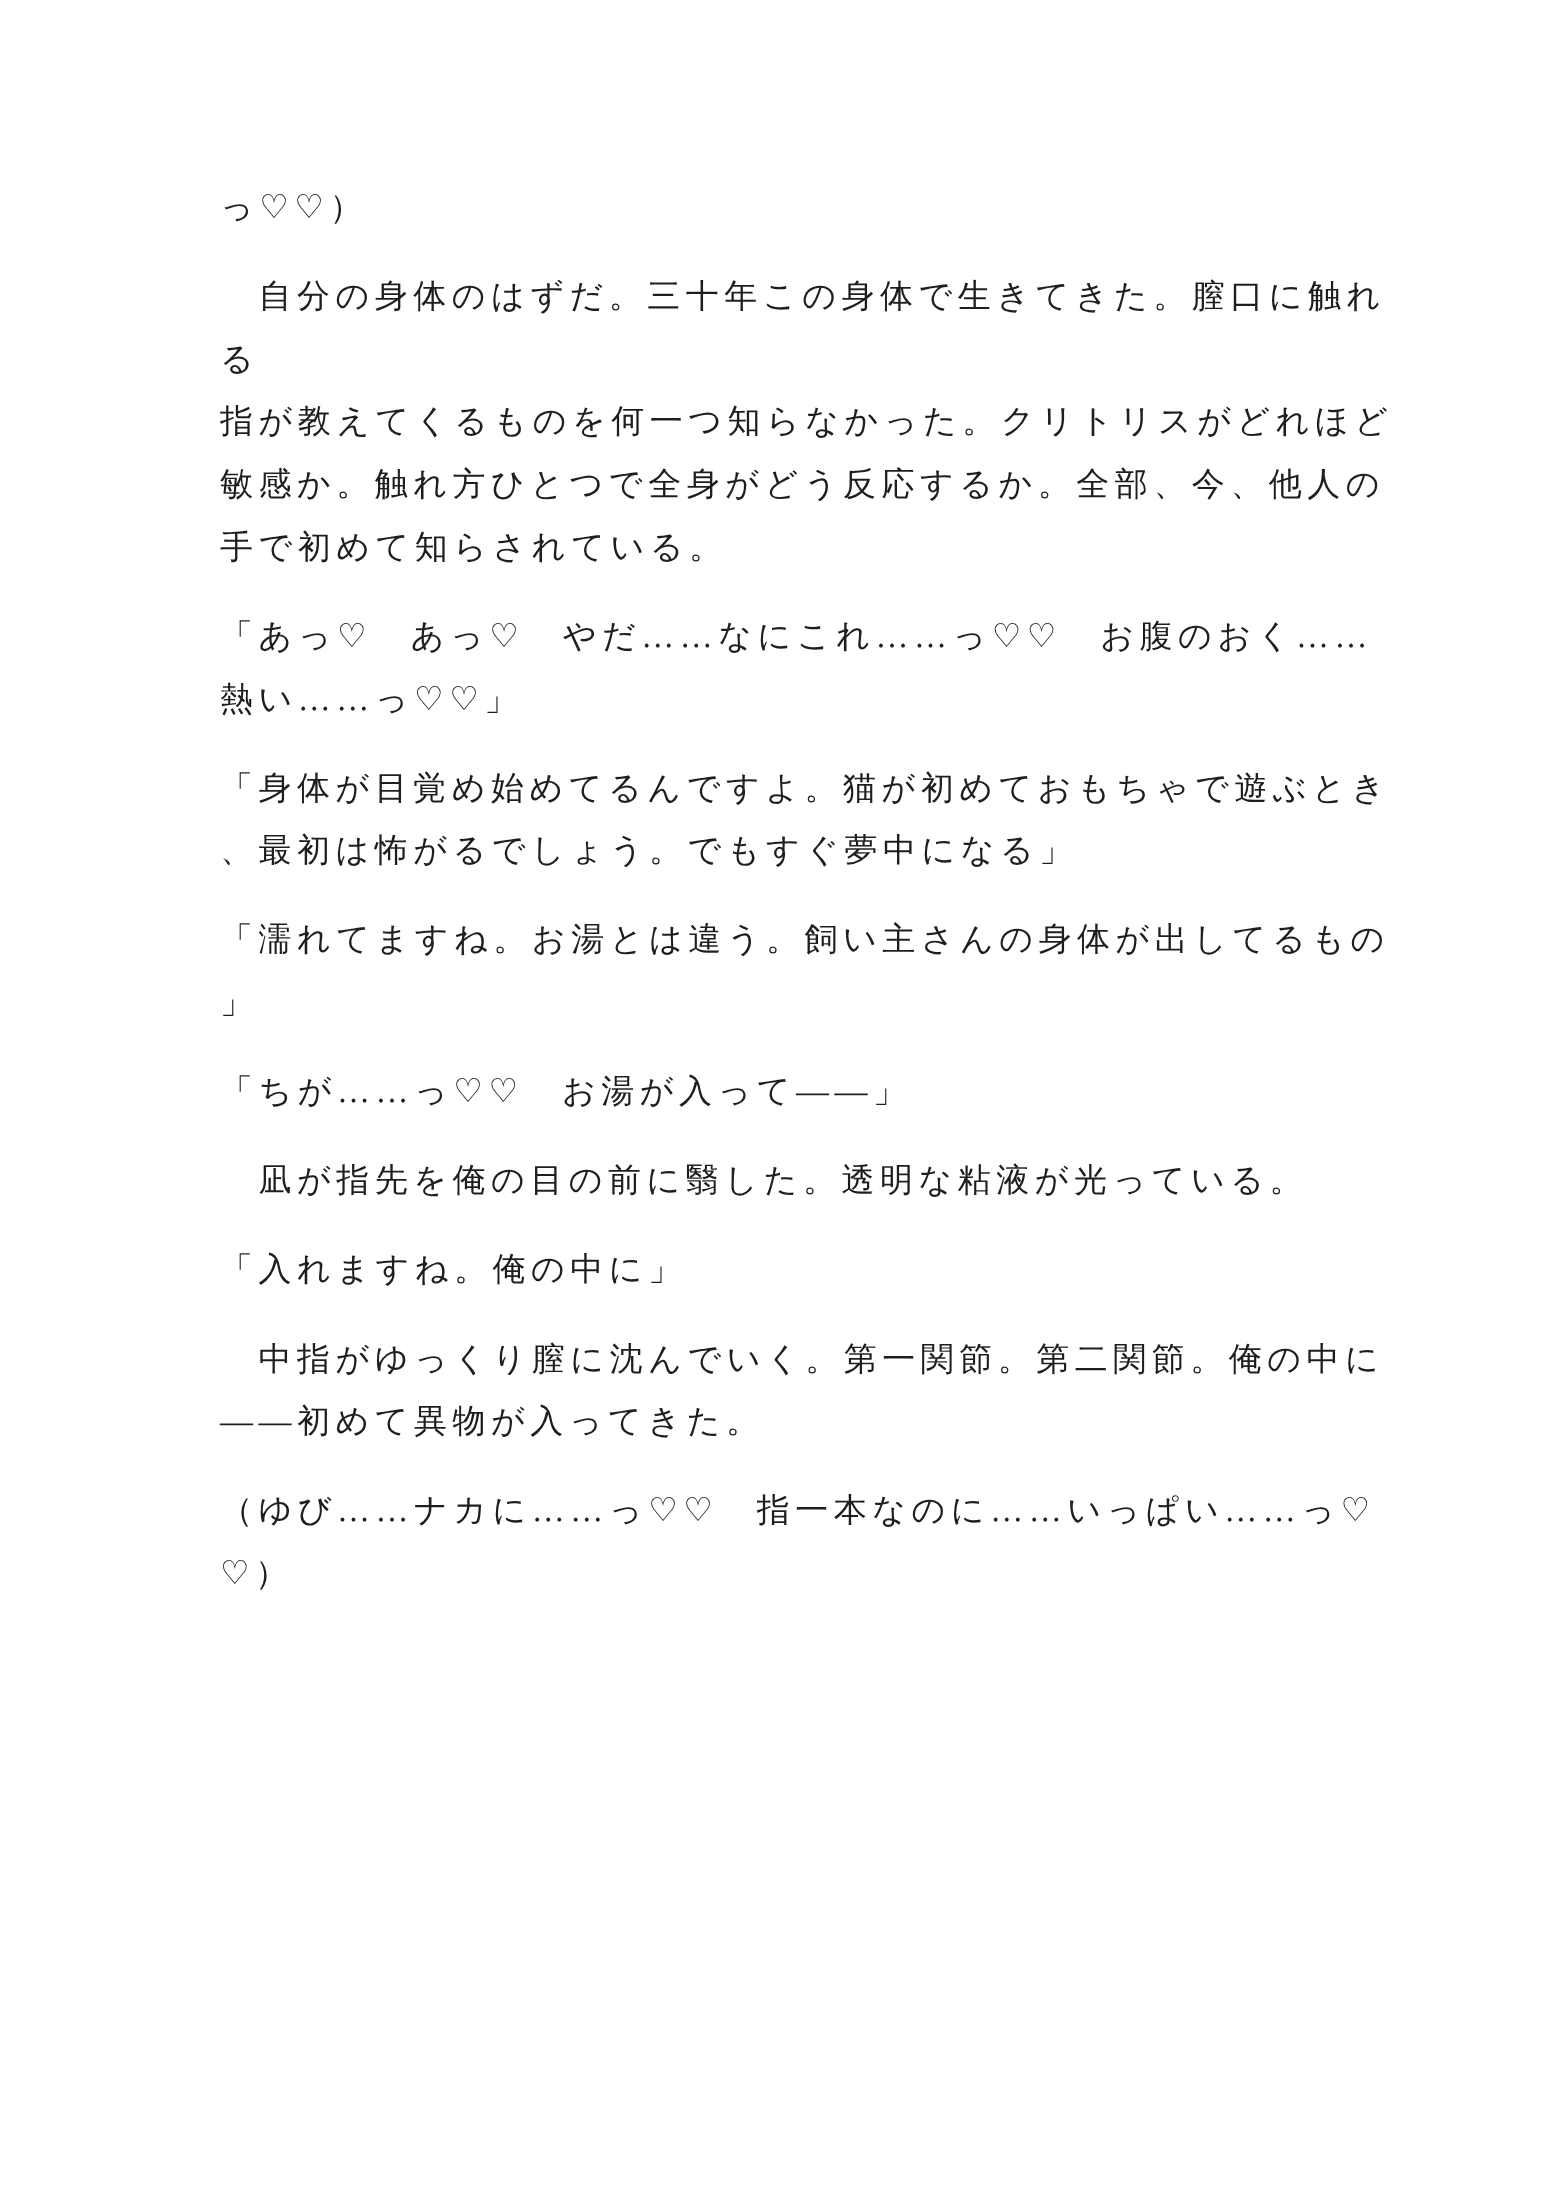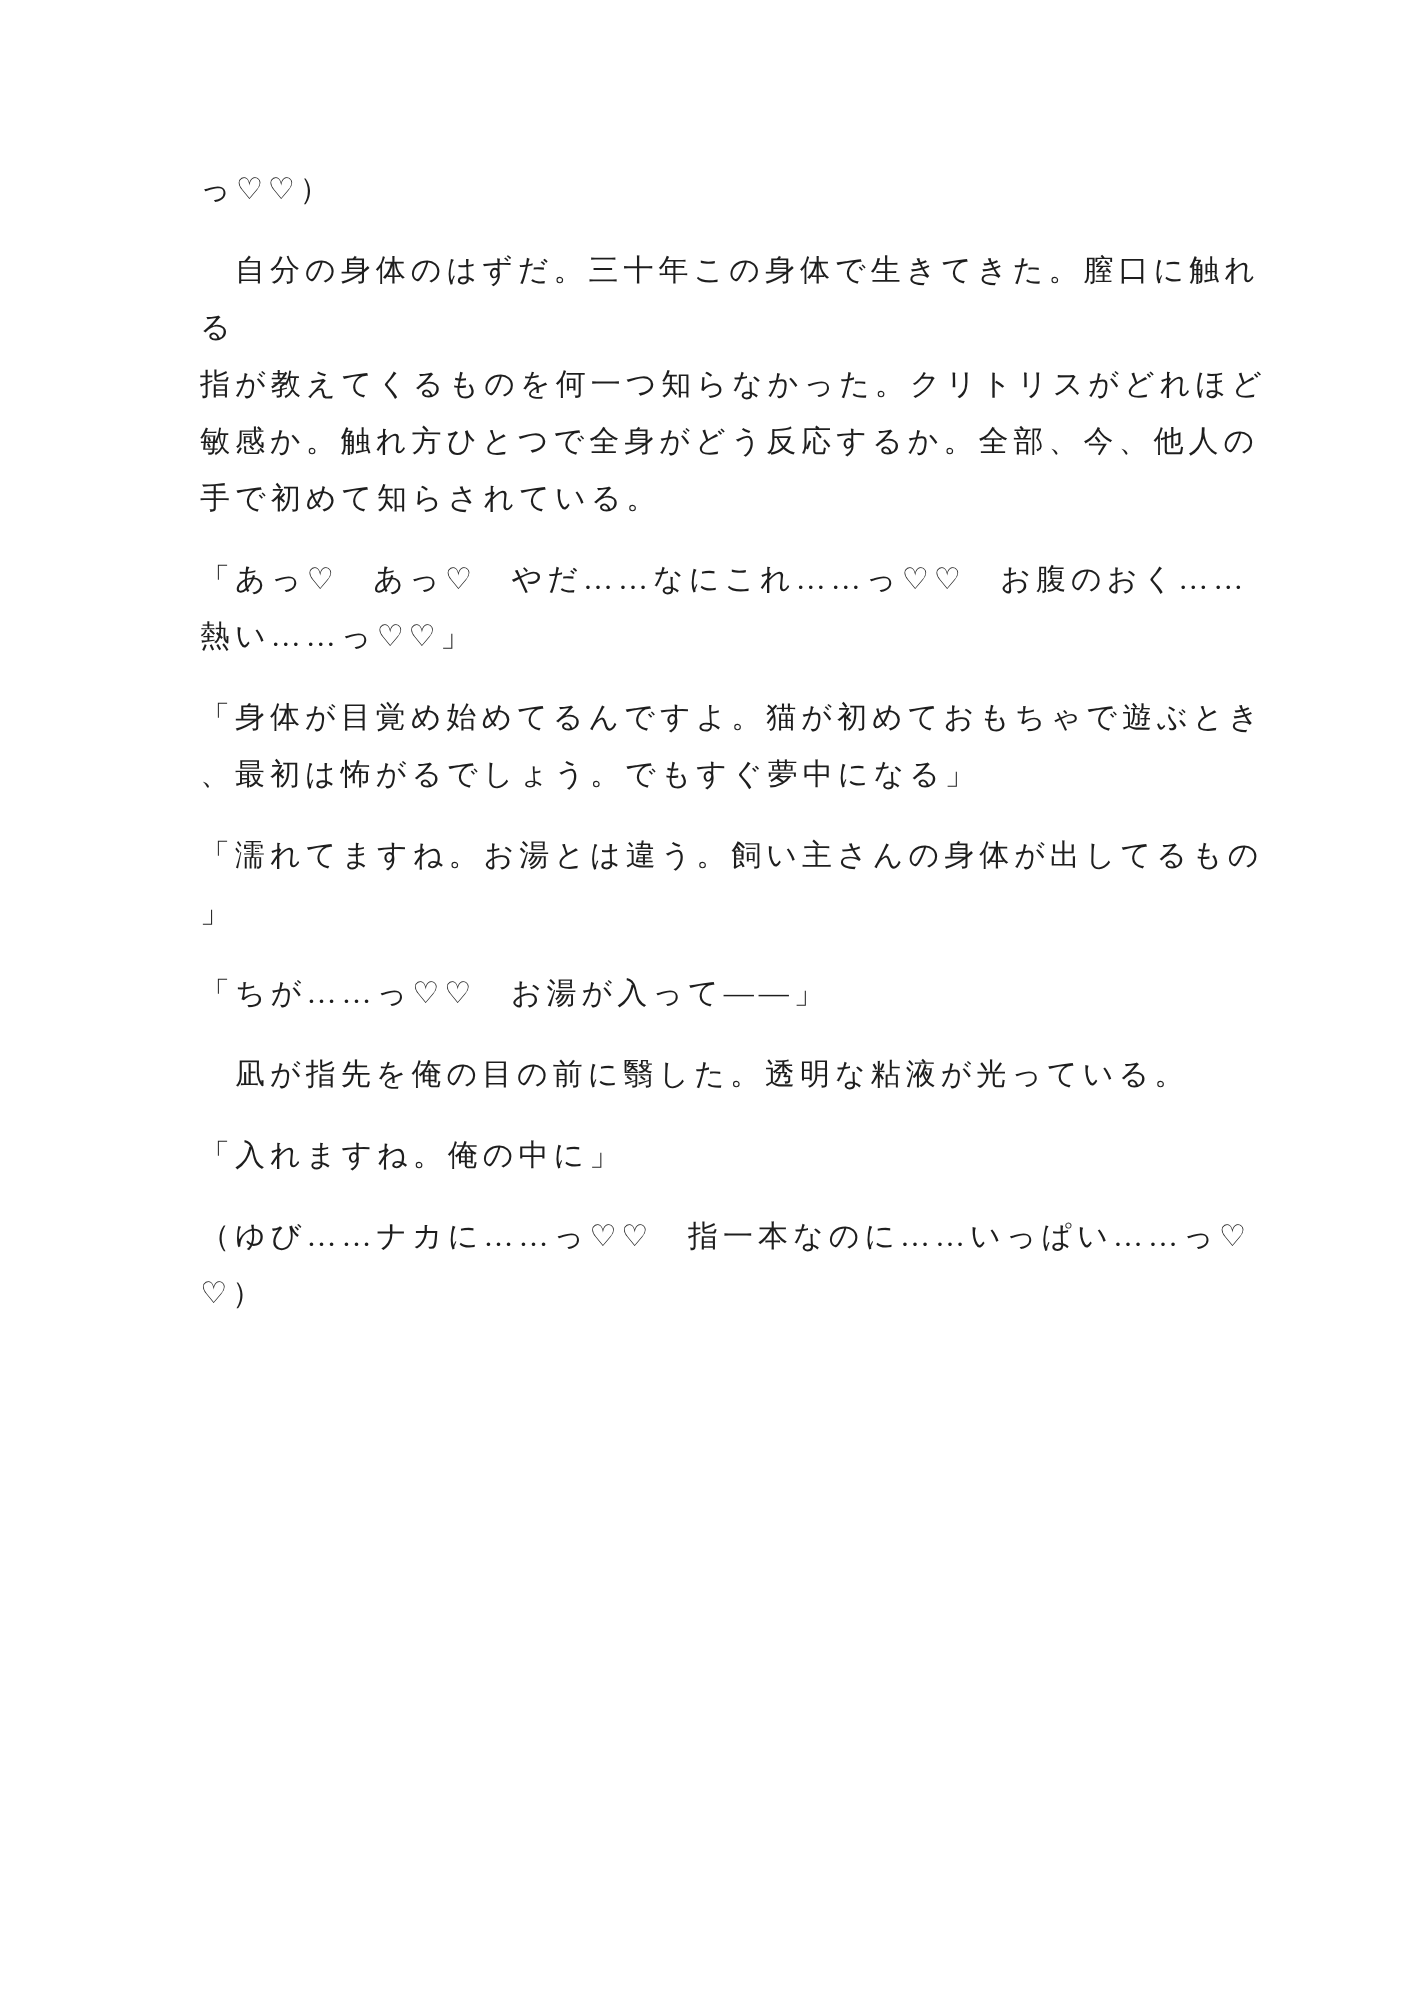--- a/index.html
+++ b/index.html
@@ -33,15 +33,16 @@
 </head>
 <body>
 
 <div class="page">
   <main class="content"><p class="para">っ♡♡）</p><p class="para">　自分の身体のはずだ。三十年この身体で生きてきた。膣口に触れる
 指が教えてくるものを何一つ知らなかった。クリトリスがどれほど
 敏感か。触れ方ひとつで全身がどう反応するか。全部、今、他人の
 手で初めて知らされている。</p><p class="para">「あっ♡　あっ♡　やだ……なにこれ……っ♡♡　お腹のおく……
 熱い……っ♡♡」</p><p class="para">「身体が目覚め始めてるんですよ。猫が初めておもちゃで遊ぶとき
 、最初は怖がるでしょう。でもすぐ夢中になる」</p><p class="para">「濡れてますね。お湯とは違う。飼い主さんの身体が出してるもの
-」</p><p class="para">「ちが……っ♡♡　お湯が入って——」</p><p class="para">　凪が指先を俺の目の前に翳した。透明な粘液が光っている。</p><p class="para">「入れますね。俺の中に」</p><p class="para">（ゆび……ナカに……っ♡♡　指一本なのに……いっぱい……っ♡
+」</p><p class="para">「ちが……っ♡♡　お湯が入って——」</p><p class="para">　凪が指先を俺の目の前に翳した。透明な粘液が光っている。</p><p class="para">「入れますね。俺の中に」</p><p class="para">　中指がゆっくり膣に沈んでいく。第一関節。第二関節。俺の中に
+——初めて異物が入ってきた。</p><p class="para">（ゆび……ナカに……っ♡♡　指一本なのに……いっぱい……っ♡
 ♡）</p></main>
 </div>
 
 </body></html>

